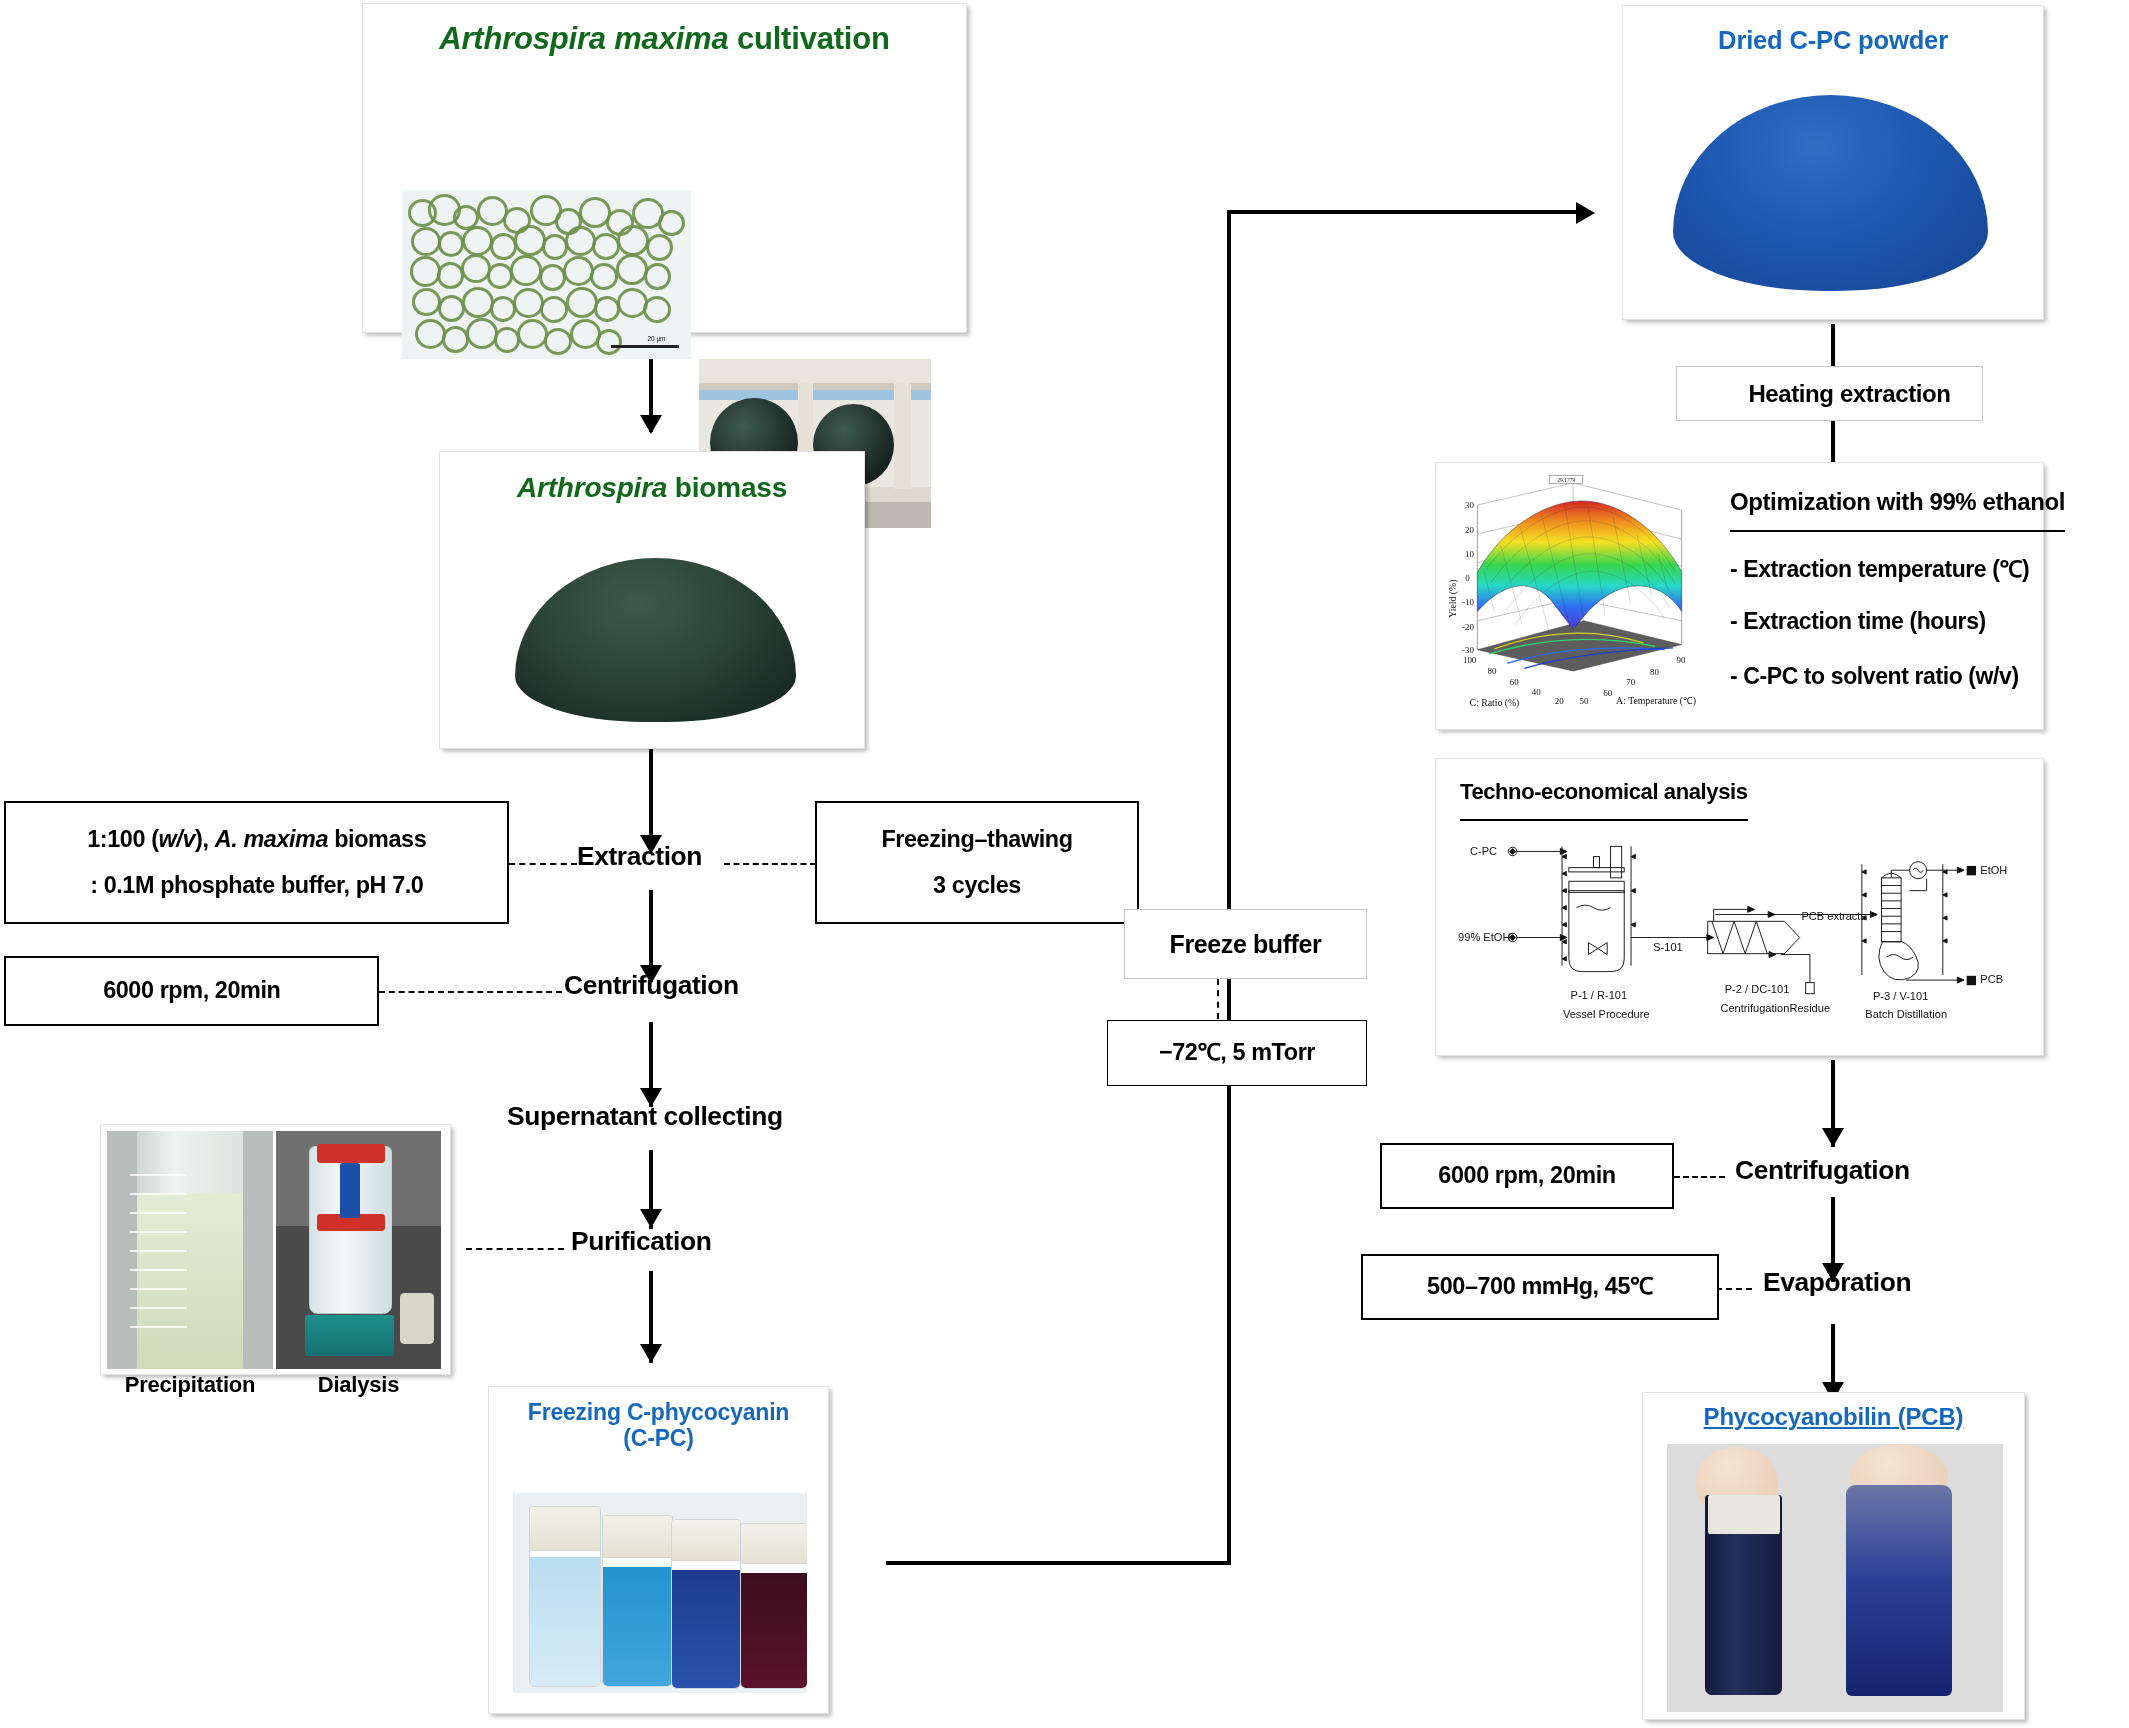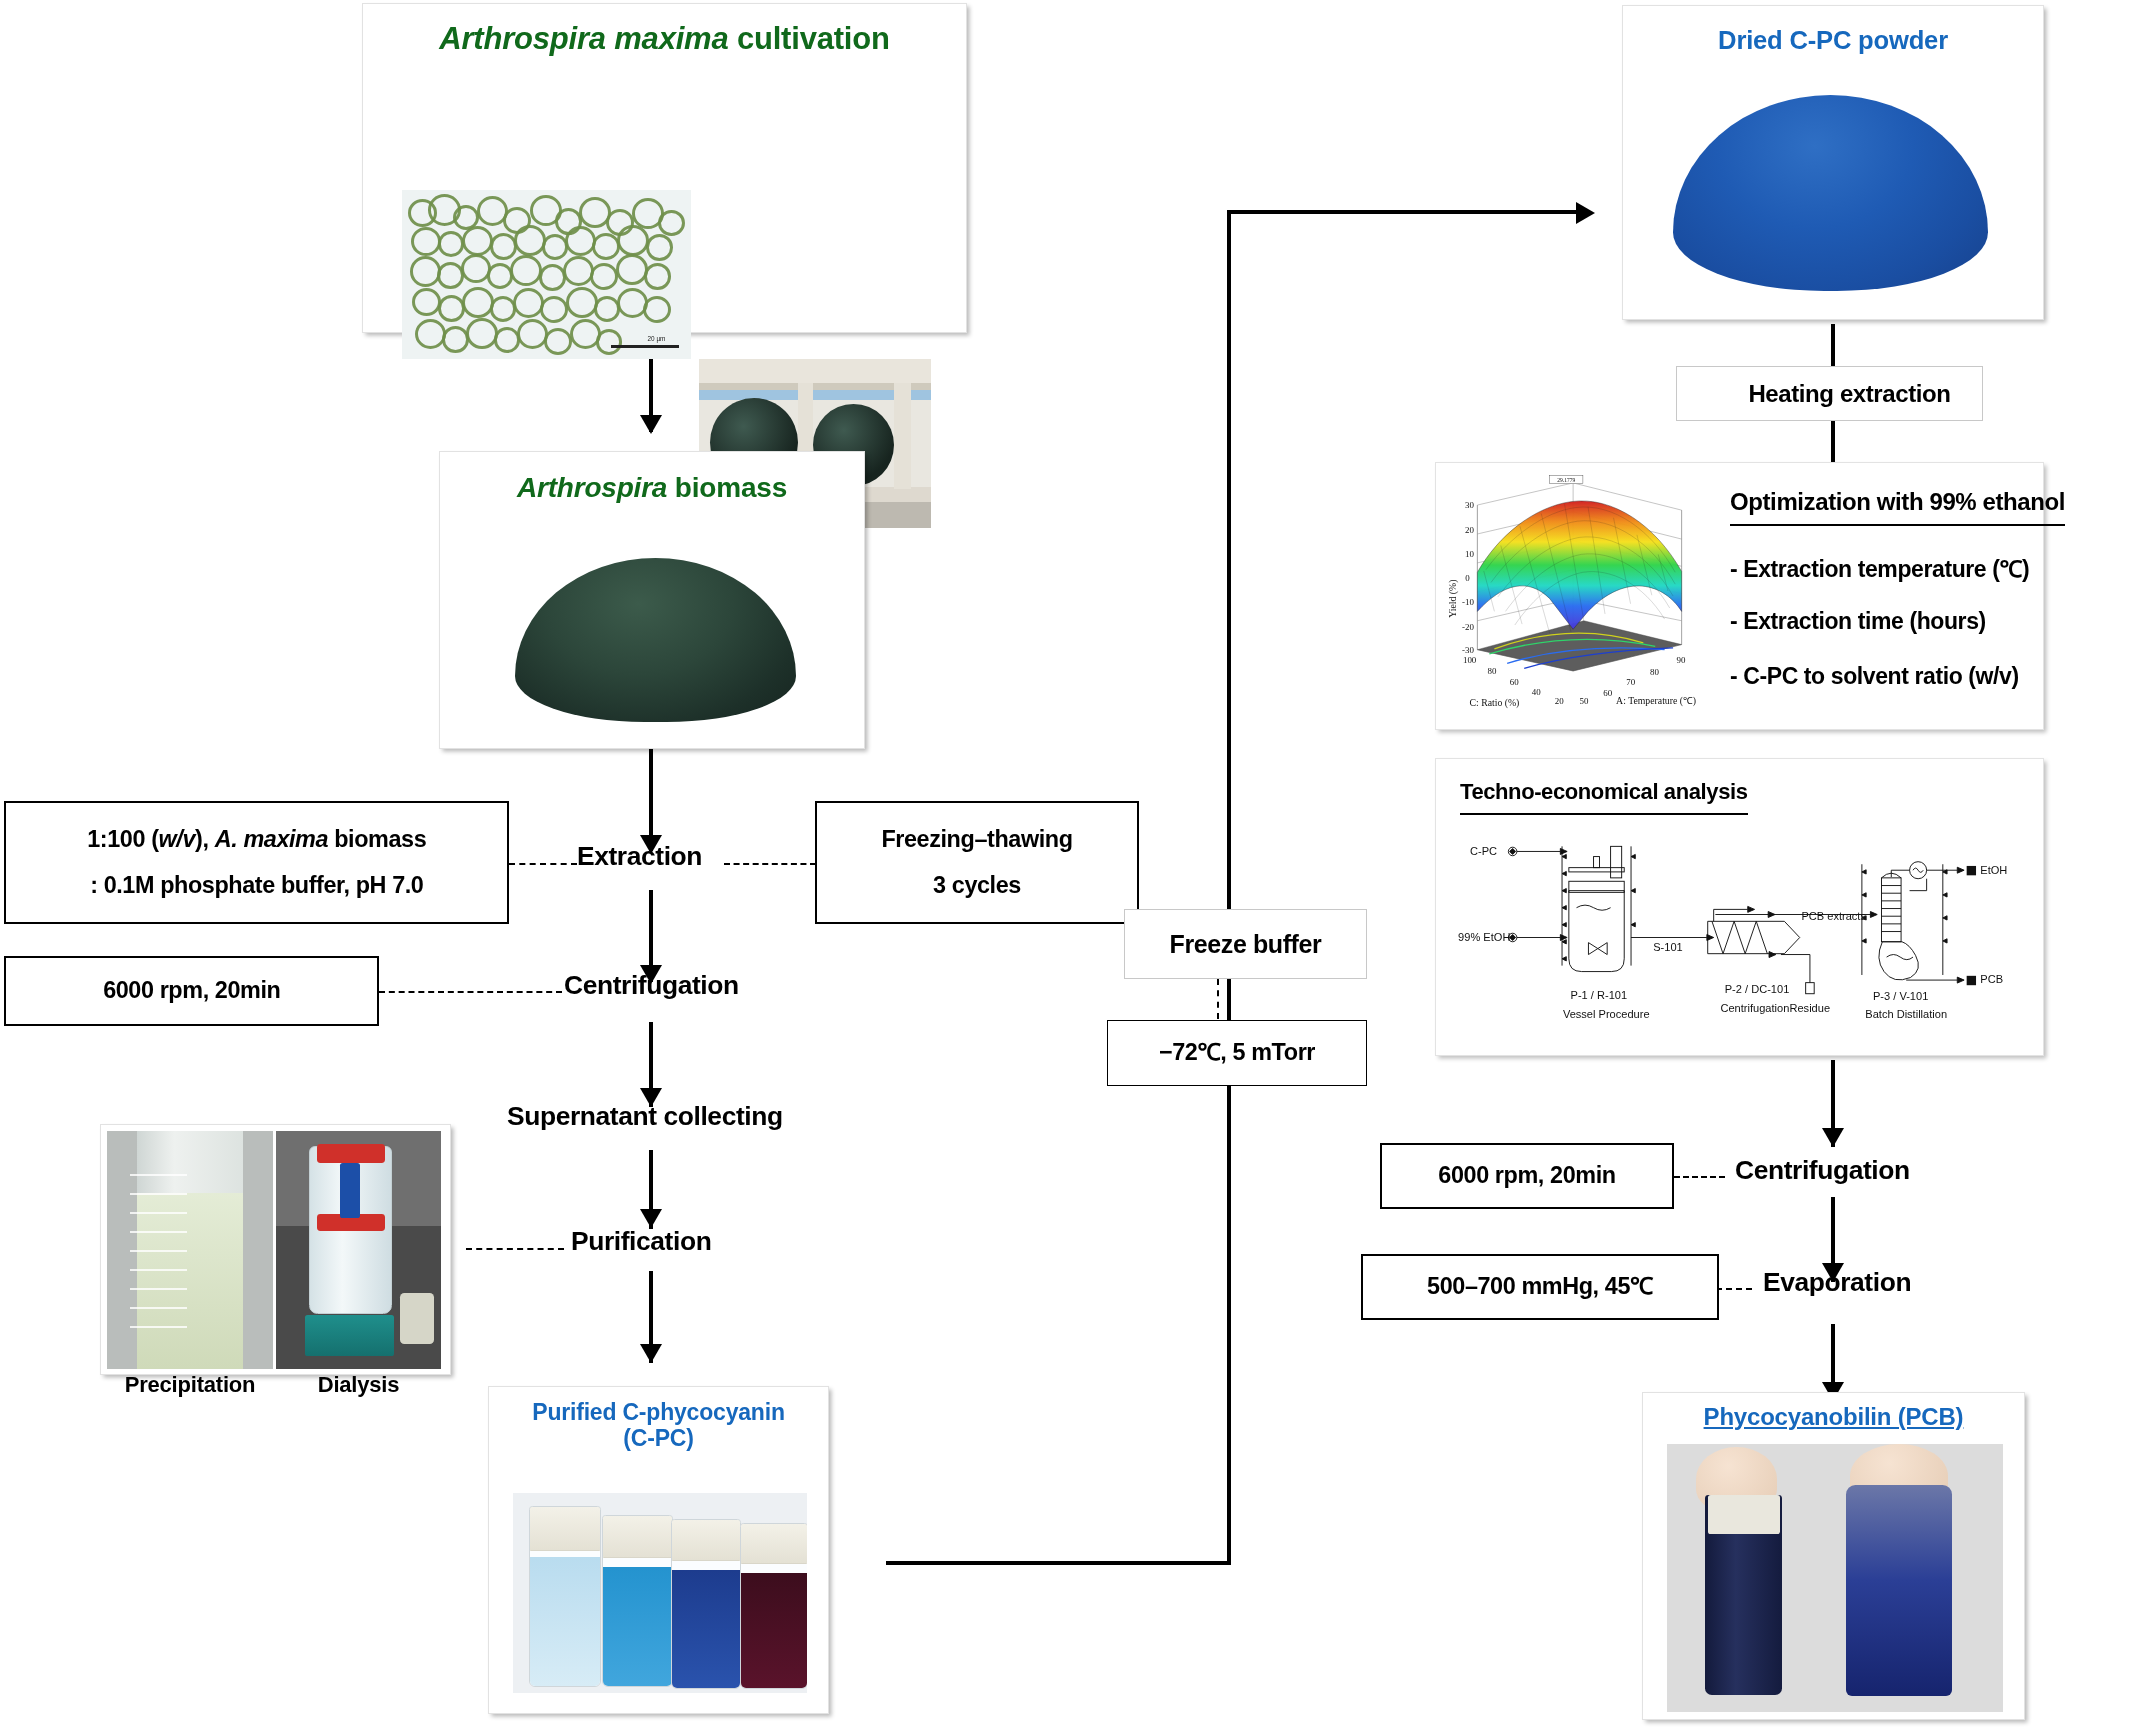--- a/index.html
+++ b/index.html
@@ -104,21 +104,21 @@
 
   .glove{position:absolute;background:radial-gradient(circle at 40% 30%,#f6e3d2,#e6cdb6);border-radius:50% 50% 34% 34%;}
 
   
   .surf-wrap{position:absolute;}
 
   
   .tdiag{position:absolute;font-family:"Liberation Sans",sans-serif;color:#111;}
   .sec-title{
     position:absolute;font-weight:bold;color:#000;letter-spacing:-0.4px;
-    border-bottom:2.1px solid #000;padding-bottom:8px;white-space:nowrap;
+    border-bottom:2.1px solid #000;padding-bottom:14px;white-space:nowrap;
   }
   .bullet{position:absolute;font-weight:bold;color:#000;letter-spacing:-0.4px;white-space:nowrap;}
 </style>
 </head>
 <body>
 
 <div id="stage">
 
   <div class="vline" style="left:649px;top:332px;height:100px;"></div>
   <div class="arrow-down" style="left:640px;top:415px;"></div>
@@ -240,21 +240,21 @@
 
   <div class="photo-card" style="left:439px;top:451px;width:426px;height:298px;">
     <div class="card-title title-green" style="margin-top:19.6px;font-size:28px;">
       <span class="ital">Arthrospira</span><span> biomass</span>
     </div>
     <div class="powder-green" style="left:75px;top:106px;width:281px;height:164px;"></div>
   </div>
 
   <div class="photo-card" style="left:488px;top:1386px;width:341px;height:328px;">
     <div class="card-title title-blue" style="margin-top:12.8px;font-size:23px;">
-      <div>Purified C-phycocyanin</div>
+      <div>Freezing C-phycocyanin</div>
       <div>(C-PC)</div>
     </div>
     <div class="img-frame" style="left:24px;top:106px;width:294px;height:200px;background:#edf0f3;">
       <div class="vial" style="left:16px;top:12.8px;width:70px;height:179px;">
         <div class="vcap"></div>
         <div class="vliq" style="height:72%;background:linear-gradient(#b9dcef,#d7ecf6);"></div>
       </div>
       <div class="vial" style="left:89px;top:22px;width:69px;height:170px;">
         <div class="vcap"></div>
         <div class="vliq" style="height:70%;background:linear-gradient(#2493cf,#41a6dd);"></div>

